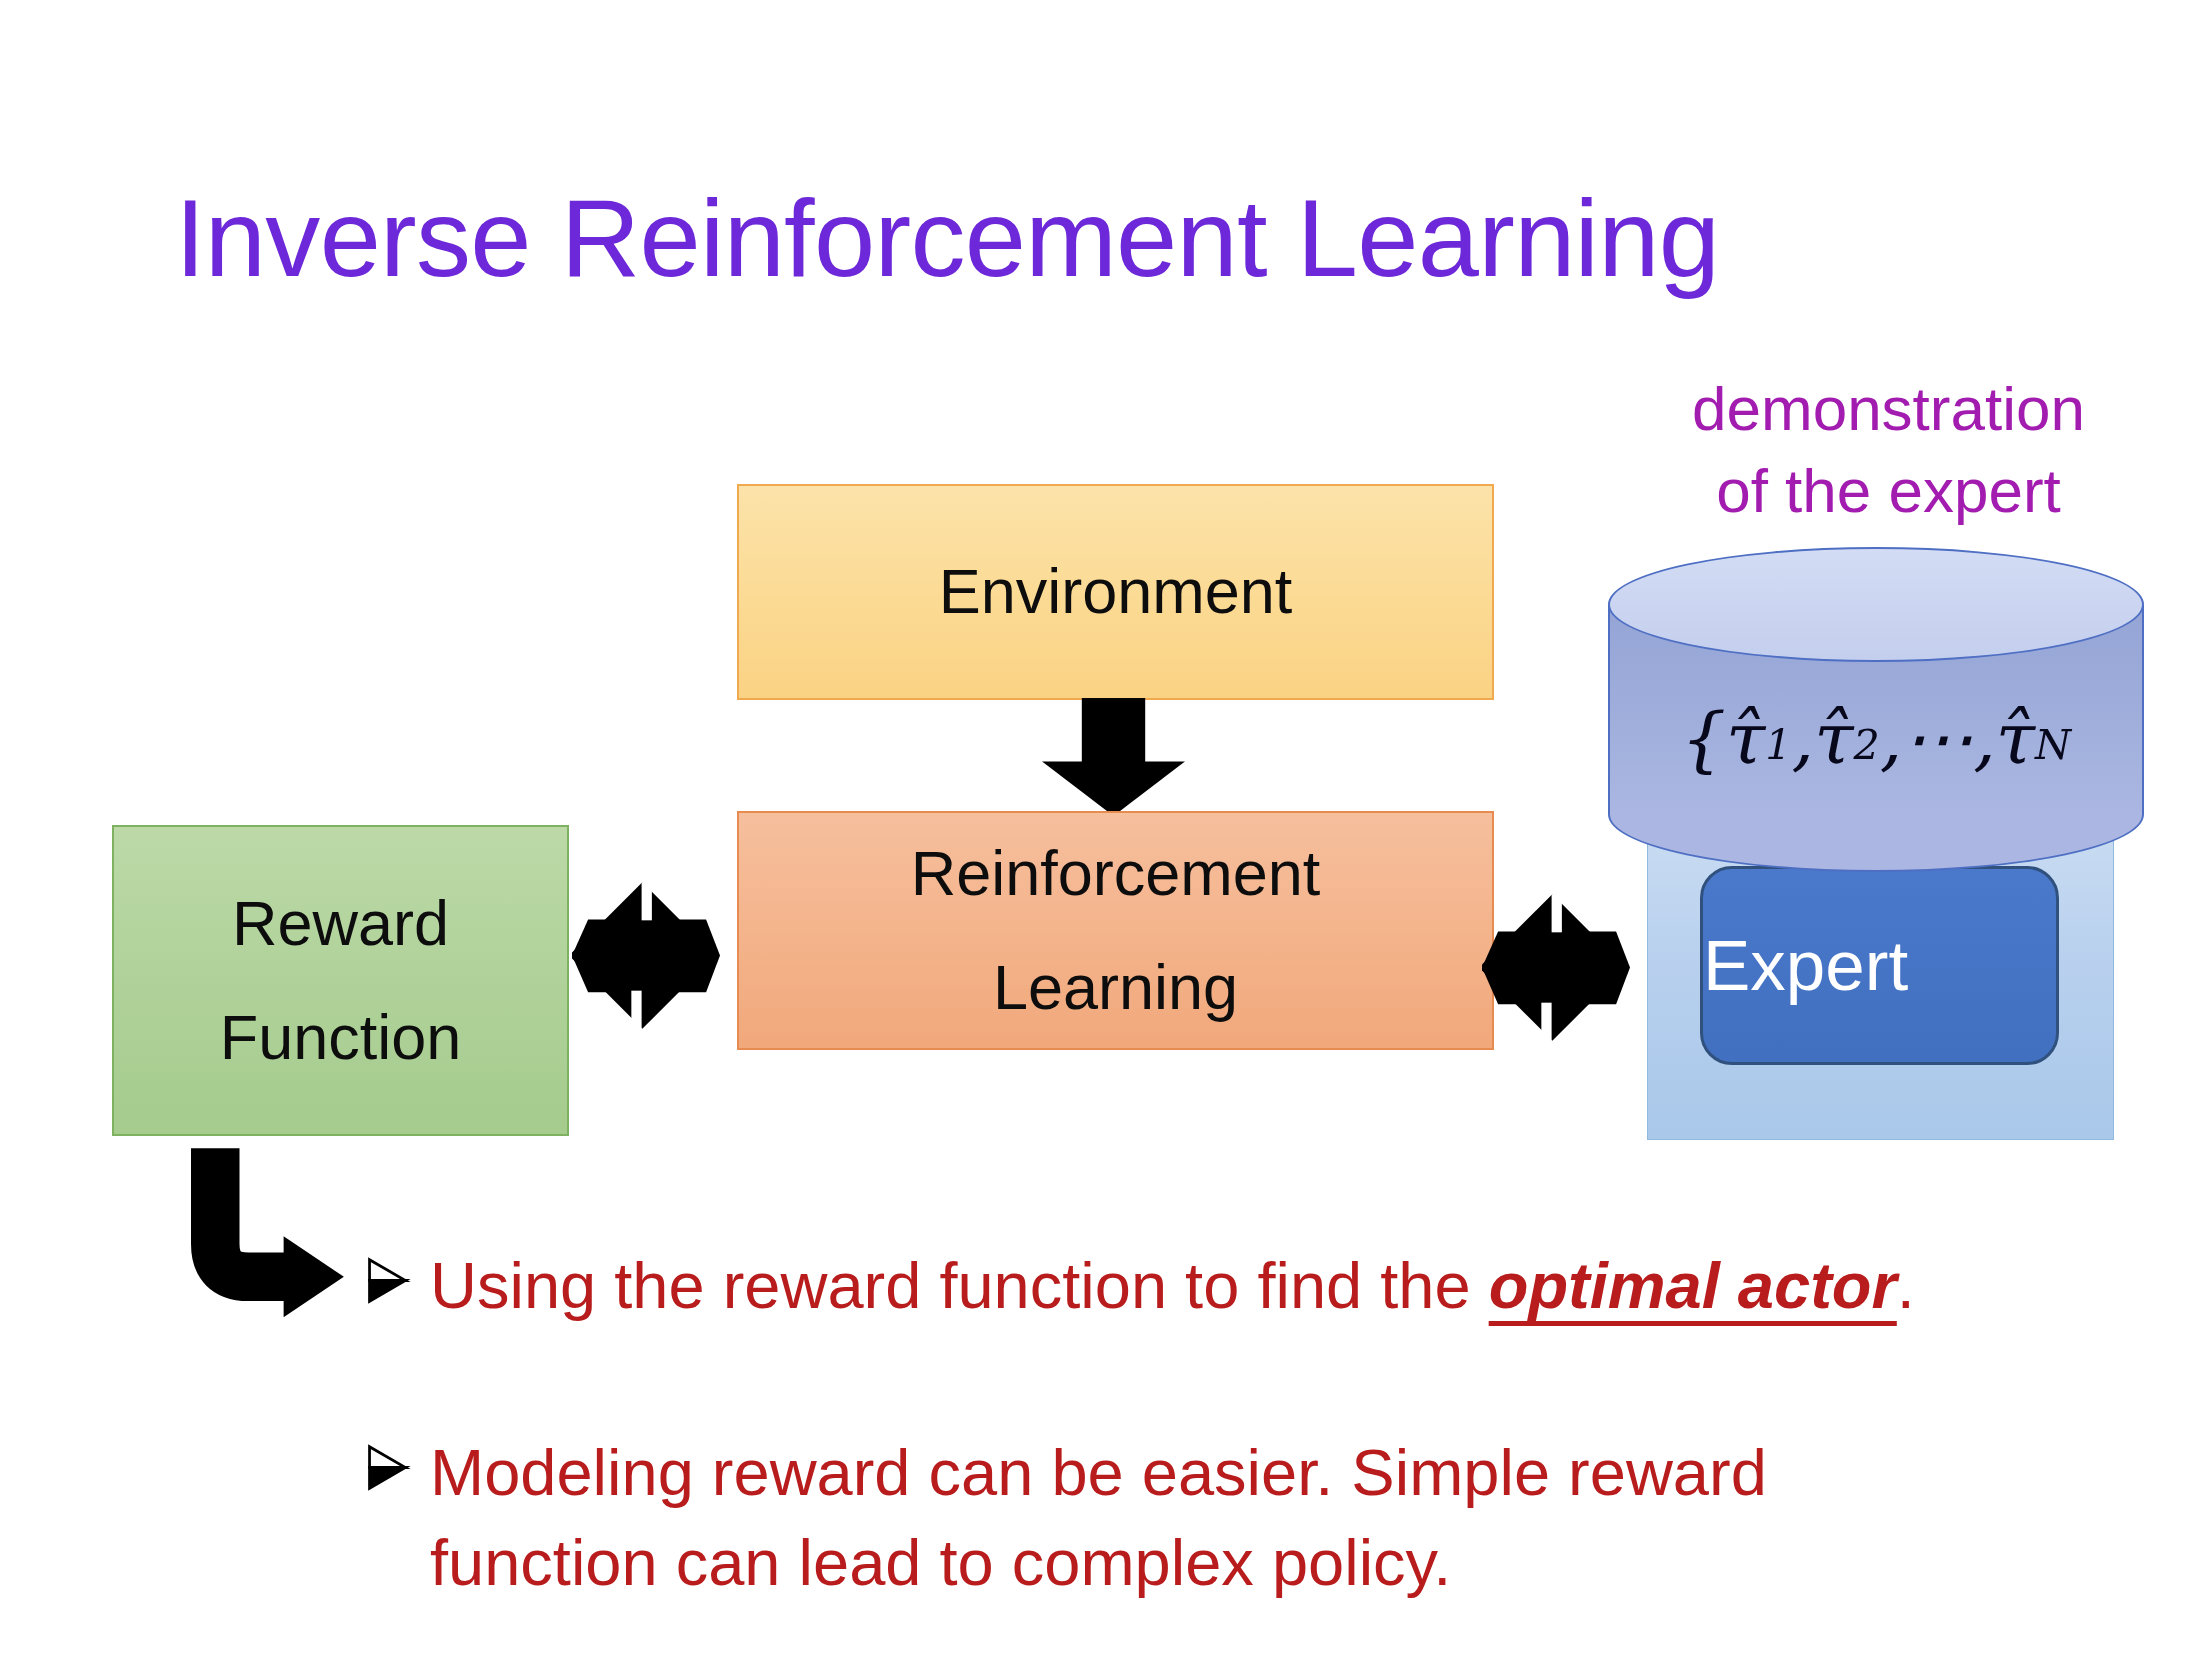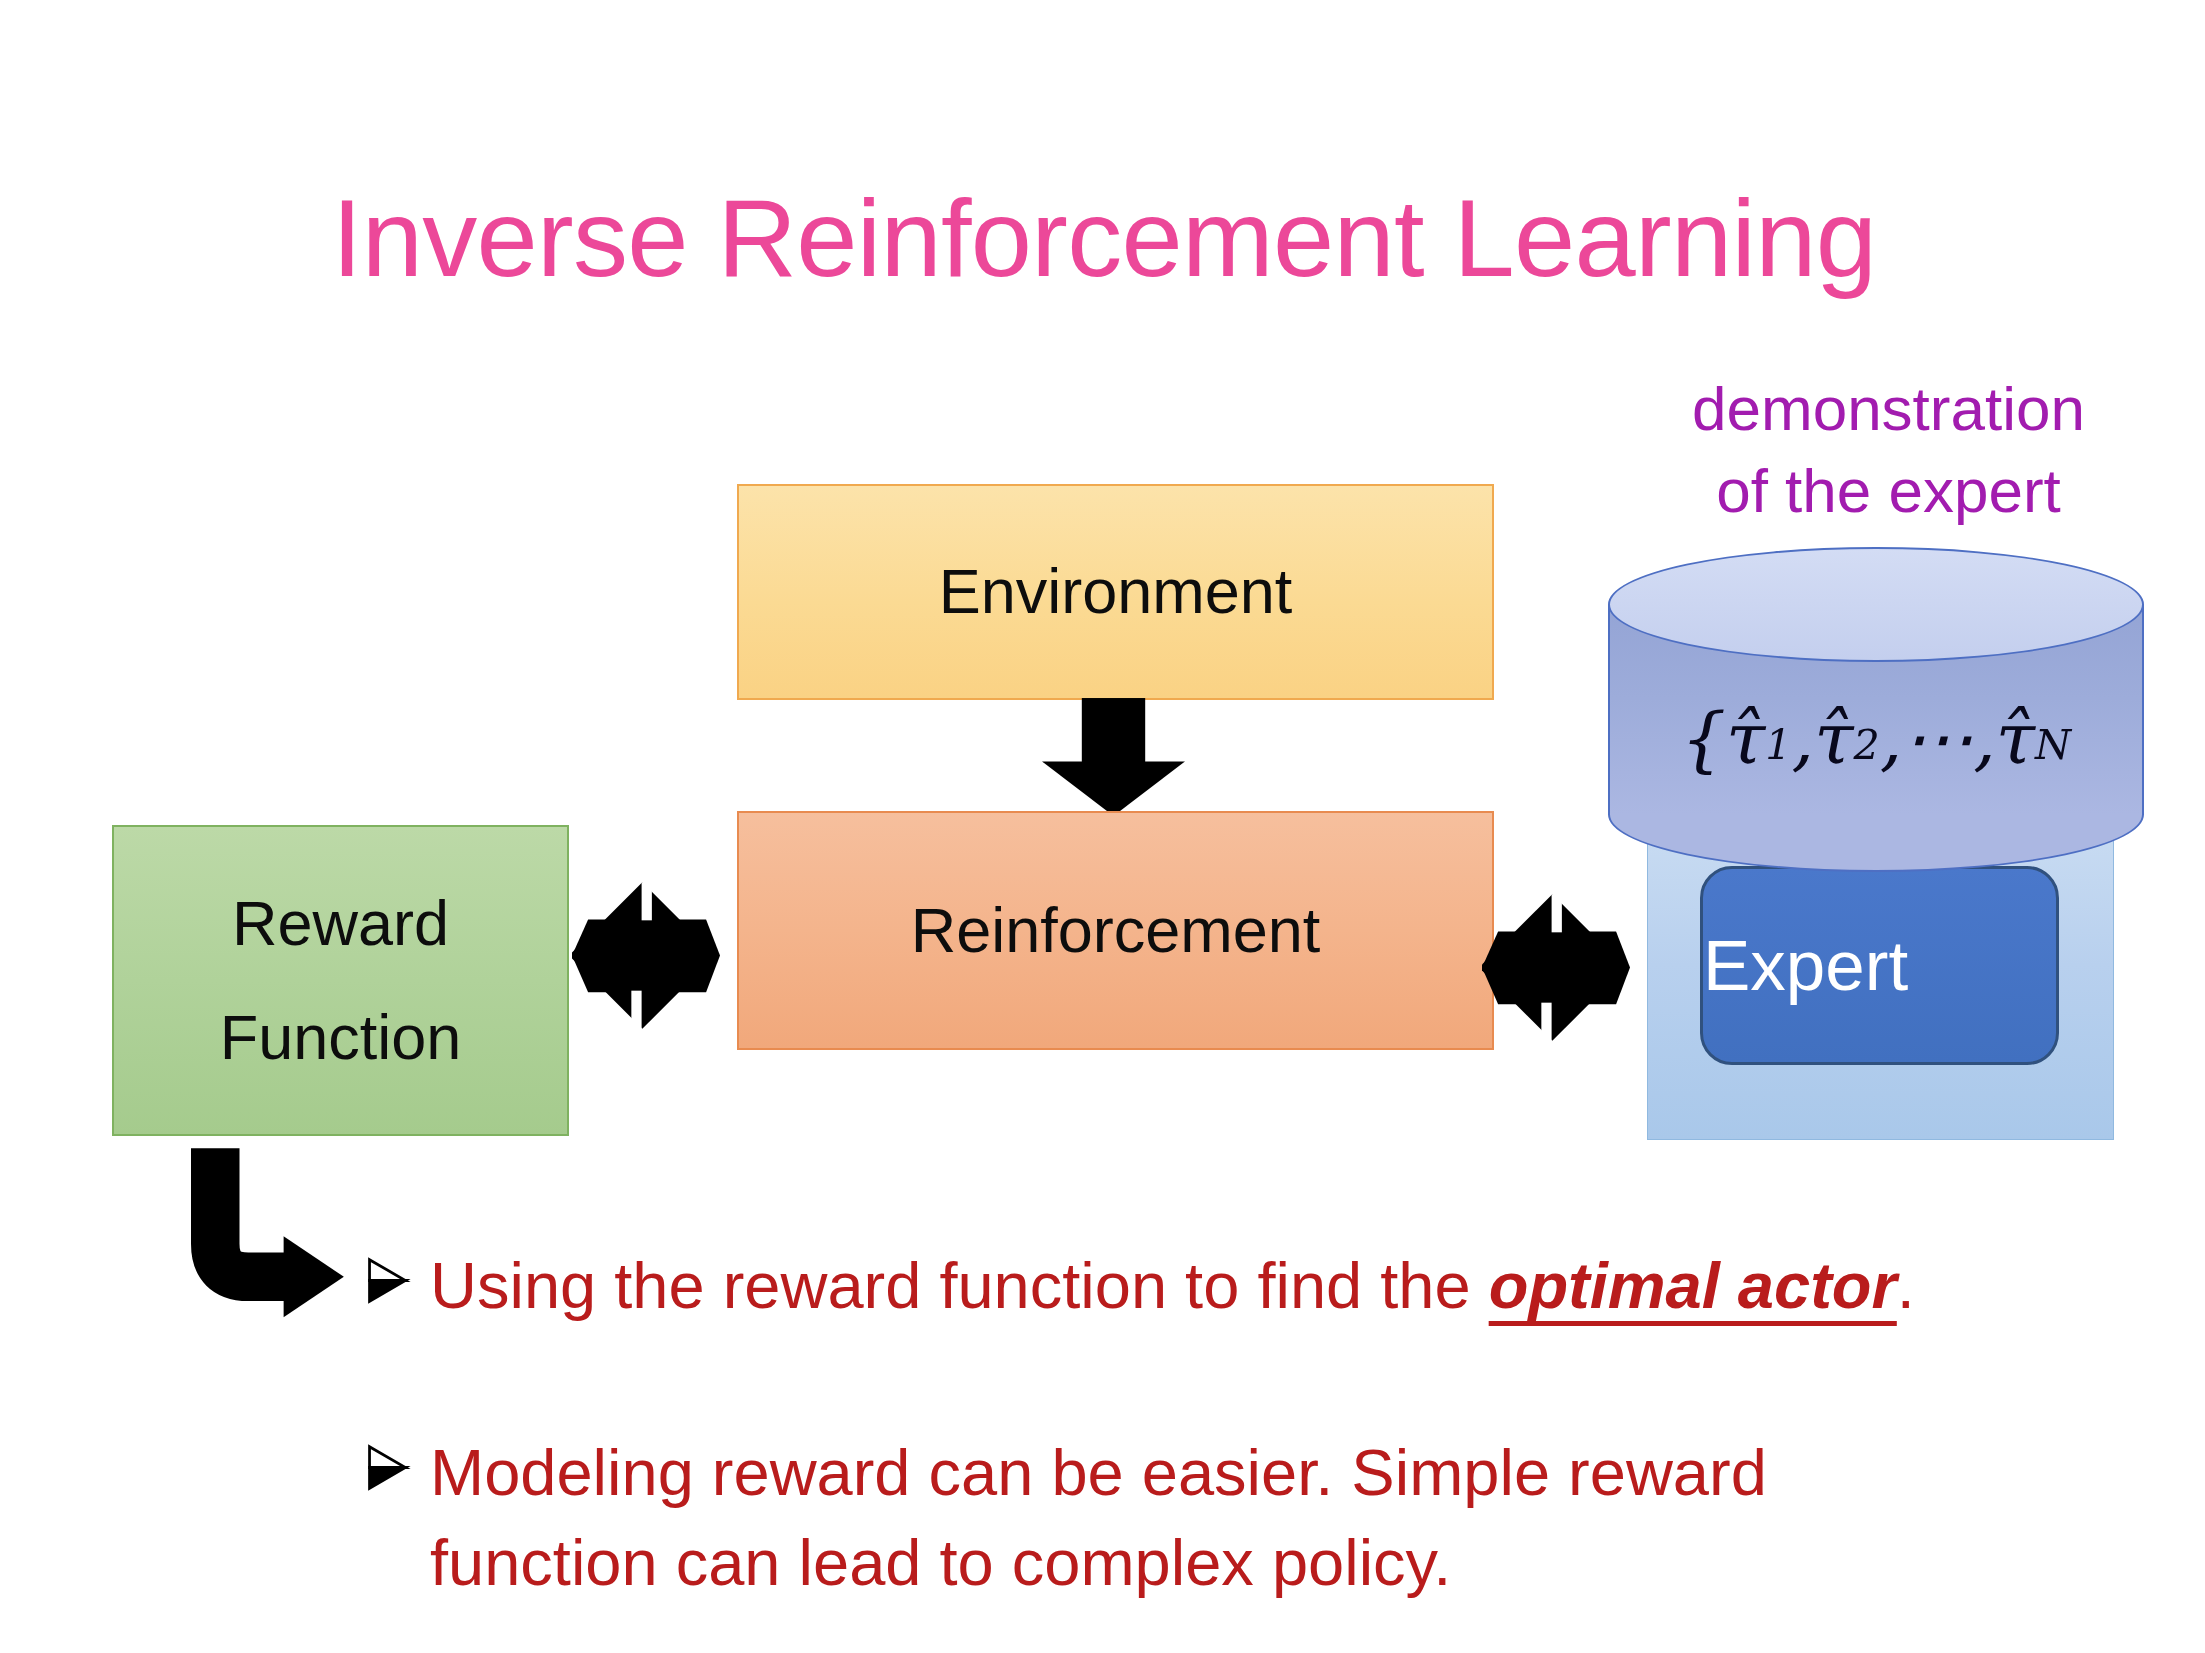--- a/index.html
+++ b/index.html
@@ -1,22 +1,22 @@
 <!DOCTYPE html>
 <html style="font-size:11.8px"><head>
 <meta charset="utf-8">
 <style>
   html,body{margin:0;padding:0;background:#ffffff;}
   body{width:2205px;height:1654px;position:relative;overflow:hidden;
        font-family:"Liberation Sans",sans-serif;color:#111;}
   .abs{position:absolute;}
 
   
-  #title{left:185px;top:175px;width:1838px;font-size:110px;line-height:1.15;
-         color:#ec4899;letter-spacing:-0.7px;text-align:center;}
+  #title{left:175px;top:175px;width:1838px;font-size:110px;line-height:1.15;
+         color:#6d28d9;letter-spacing:-0.7px;}
 
   
   #demo-label{left:1602px;top:368px;width:573px;text-align:center;
               font-size:62px;line-height:1.32;color:#a21caf;}
 
   
   .dbox{display:flex;align-items:center;justify-content:center;text-align:center;
         font-size:63px;line-height:1.8;color:#0d0d0d;box-sizing:border-box;}
   #env-box{left:737px;top:484px;width:757px;height:216px;
            border:2.2px solid #F0A94F;
@@ -87,20 +87,21 @@
 <div class="abs dbox" id="reward-box">
   <span>
     <span>Reward</span><br>
     <span>Function</span>
   </span>
 </div>
 
 <div class="abs dbox" id="rl-box">
   <span>
     <span>Reinforcement</span><br>
+    <span>Learning</span>
   </span>
 </div>
 
 <svg class="abs" style="left:572px;top:882px;" width="148" height="147" viewBox="0 0 202 200">
   <polygon class="black" points="0,100 22,51 183,51 202,100 183,150 22,150"></polygon>
   <polygon class="black" points="96,0 196,100 96,200 -4,100"></polygon>
   <rect class="white" x="95" y="0" width="14" height="52"></rect>
   <rect class="white" x="81" y="148" width="14" height="52"></rect>
 </svg>
 

